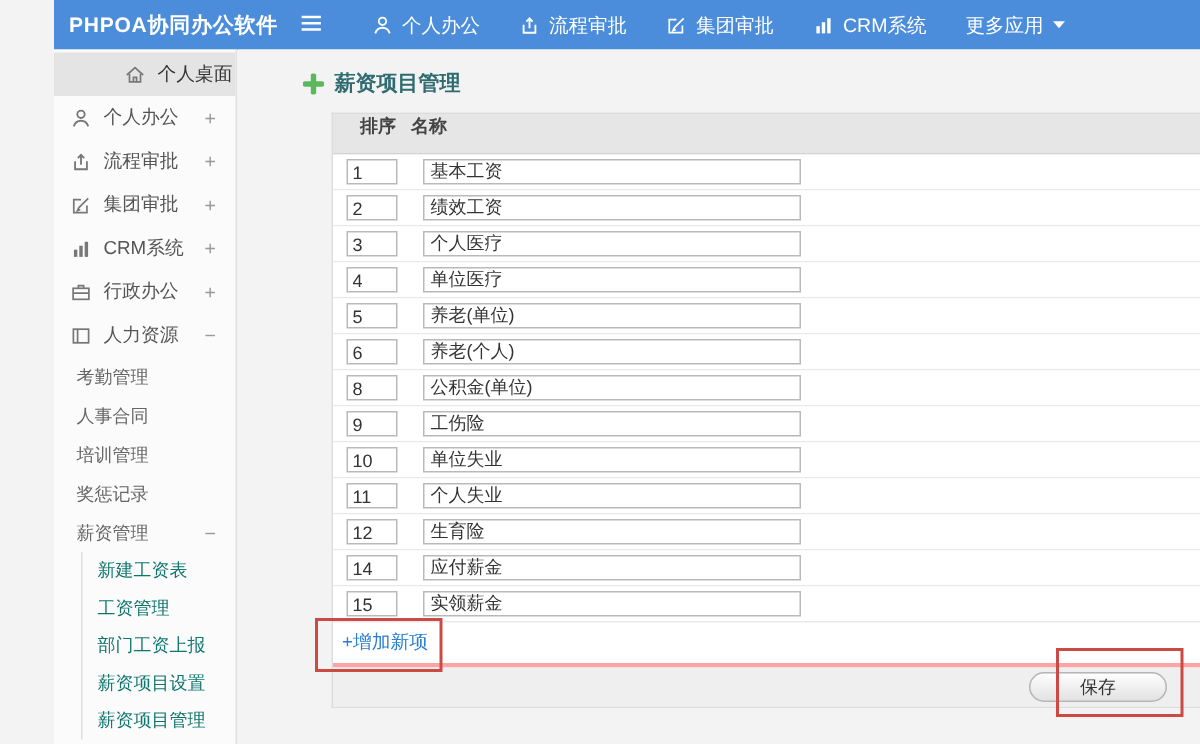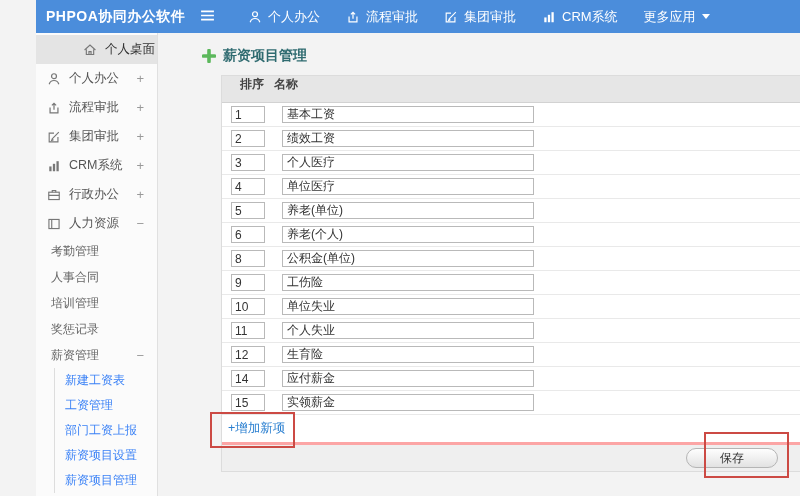--- a/index.html
+++ b/index.html
@@ -28,21 +28,21 @@
   
   #sidebar{position:absolute;top:33px;left:0;width:122px;bottom:0;background:#fbfbfb;border-right:1px solid #e0e0e0;padding-top:2px;overflow:hidden;}
   .mi{display:flex;align-items:center;cursor:pointer;position:relative;color:#555;}
   .mi .icn{display:flex;align-items:center;color:#777;}
   .mi.lvl1{height:29px;padding-left:11px;gap:8px;font-size:12.5px;}
   .mi.lvl1 .icn svg{width:14px;height:14px;}
   .mi.active{background:#e4e4e4;color:#333;padding-left:47px;}
   .toggle{position:absolute;right:13px;color:#999;font-size:13px;line-height:1;}
   .mi.lvl2{height:26px;padding-left:15px;color:#666;}
   .sub3{margin-left:18px;border-left:1px solid #ddd;}
-  .mi.lvl3{height:25px;padding-left:10px;color:#3b82f6;}
+  .mi.lvl3{height:25px;padding-left:10px;color:#0f766e;}
 
   
   #main{position:absolute;left:123px;top:33px;right:0;bottom:0;background:#f3f3f3;}
   .title-row{display:flex;align-items:center;gap:7px;padding:14px 0 10px 43px;}
   .title-row .icn svg{width:14px;height:14px;display:block;}
   .page-title{font-size:14px;font-weight:bold;color:var(--title-teal);}
 
   .panel{margin-left:62px;background:#fff;border:1px solid #dcdcdc;border-right:none;}
   .thead{display:flex;align-items:flex-start;height:27px;background:#e6e6e6;border-bottom:1px solid #d2d2d2;font-weight:bold;color:#444;}
   .thead .col-order{width:48px;padding-left:18px;}

